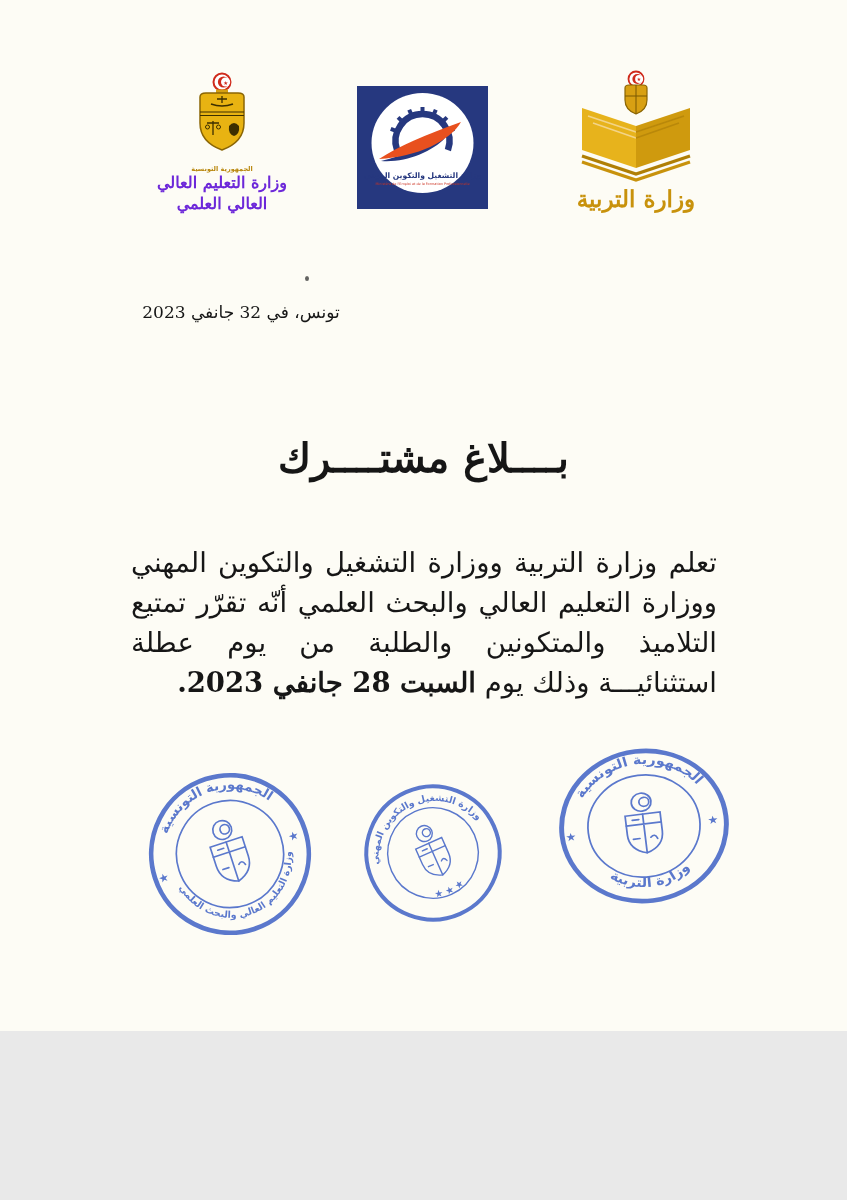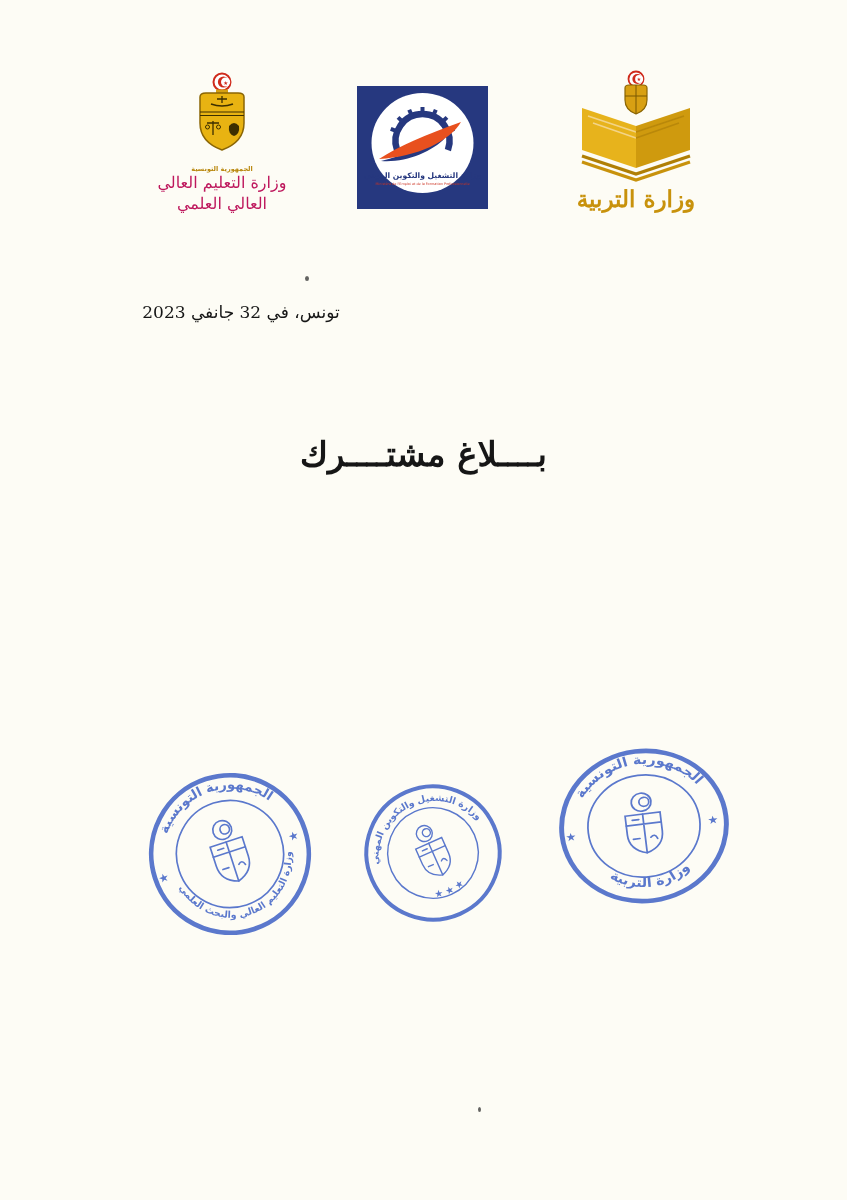--- a/index.html
+++ b/index.html
@@ -1,45 +1,45 @@
 <!DOCTYPE html>
 <html lang="ar"><head>
 <meta charset="utf-8">
 <style>
   html,body { margin:0; padding:0; background:#e9e9e9; }
   .page {
-    position:relative; width:847px; height:1200px; margin:0 auto;
+    position:relative; width:847px; height:1031px; margin:0 auto;
     background:#fdfcf5; overflow:hidden; color:#161616;
     font-family:"DejaVu Sans","Liberation Sans",sans-serif;
   }
 
   
   .logo { position:absolute; text-align:center; }
   .logo svg { display:block; margin:0 auto; }
 
   .logo-he { left:146px; top:72px; width:152px; }
   .he-republic { font-size:6.5px; color:#b8860b; font-weight:bold; letter-spacing:.5px; margin-top:1px; }
-  .he-line { font-size:16px; font-weight:normal; color:#be185d; line-height:1.3; direction:rtl;
+  .he-line { font-size:16px; font-weight:bold; color:#6d28d9; line-height:1.3; direction:rtl;
              font-family:"DejaVu Serif","Liberation Serif",serif; }
 
   .logo-emp { left:357px; top:86px; width:131px; height:123px; }
 
   .logo-edu { left:564px; top:70px; width:144px; }
   .edu-name { font-size:23px; font-weight:bold; color:#c8920c; margin-top:1px; direction:rtl;
               font-family:"DejaVu Serif","Liberation Serif",serif; }
 
   
   .date-line {
     position:absolute; top:302px; left:136px; width:210px;
     font-size:17px; direction:rtl; text-align:center;
     font-family:"DejaVu Serif","Liberation Serif",serif;
   }
   .doc-title {
     position:absolute; top:434px; left:0; width:100%; margin:0;
-    text-align:center; font-size:34px; font-weight:bold; direction:rtl;
+    text-align:center; font-size:40px; font-weight:bold; direction:rtl;
     font-family:"DejaVu Serif","Liberation Serif",serif;
   }
   .doc-body {
     position:absolute; top:542px; right:130px; left:131px; margin:0;
     font-size:27.5px; line-height:40px; direction:rtl; text-align:justify;
     font-family:"DejaVu Serif","Liberation Serif",serif;
   }
   .doc-body b { font-weight:bold; }
 
   
@@ -122,20 +122,21 @@
       <path d="M 16,86 L 70,104 L 124,86" stroke="#b07f05" stroke-width="3.2" fill="none"></path>
       <path d="M 16,92 L 70,110 L 124,92" stroke="#c8920c" stroke-width="3.2" fill="none"></path>
     </svg>
     <div class="edu-name">وزارة التربية</div>
   </figure>
 
   <div class="date-line">تونس، في 32 جانفي 2023</div>
 
   <h1 class="doc-title">بــــلاغ مشتــــرك</h1>
 
+  <p class="doc-body"><span>تعلم وزارة التربية ووزارة التشغيل والتكوين المهني ووزارة التعليم العالي والبحث العلمي أنّه تقرّر تمتيع التلاميذ والمتكونين والطلبة من يوم عطلة استثنائيـــة وذلك يوم </span><b>السبت 28 جانفي 2023</b><b>.</b></p>
 
   <figure class="stamp stamp-he" style="margin:0">
     <svg viewBox="0 0 160 160">
       <defs>
         <path id="s1t" d="M 16,82 A 64,64 0 1 1 144,82"></path>
         <path id="s1b" d="M 23,84 A 57,57 0 0 0 137,84"></path>
       </defs>
       <circle class="ring-outer" cx="80" cy="80" r="75"></circle>
       <circle class="ring-inner" cx="80" cy="80" r="51"></circle>
       <text class="arc-text" font-size="12.5"><textPath href="#s1t" startOffset="50%" text-anchor="middle">الجمهورية التونسية</textPath></text>

